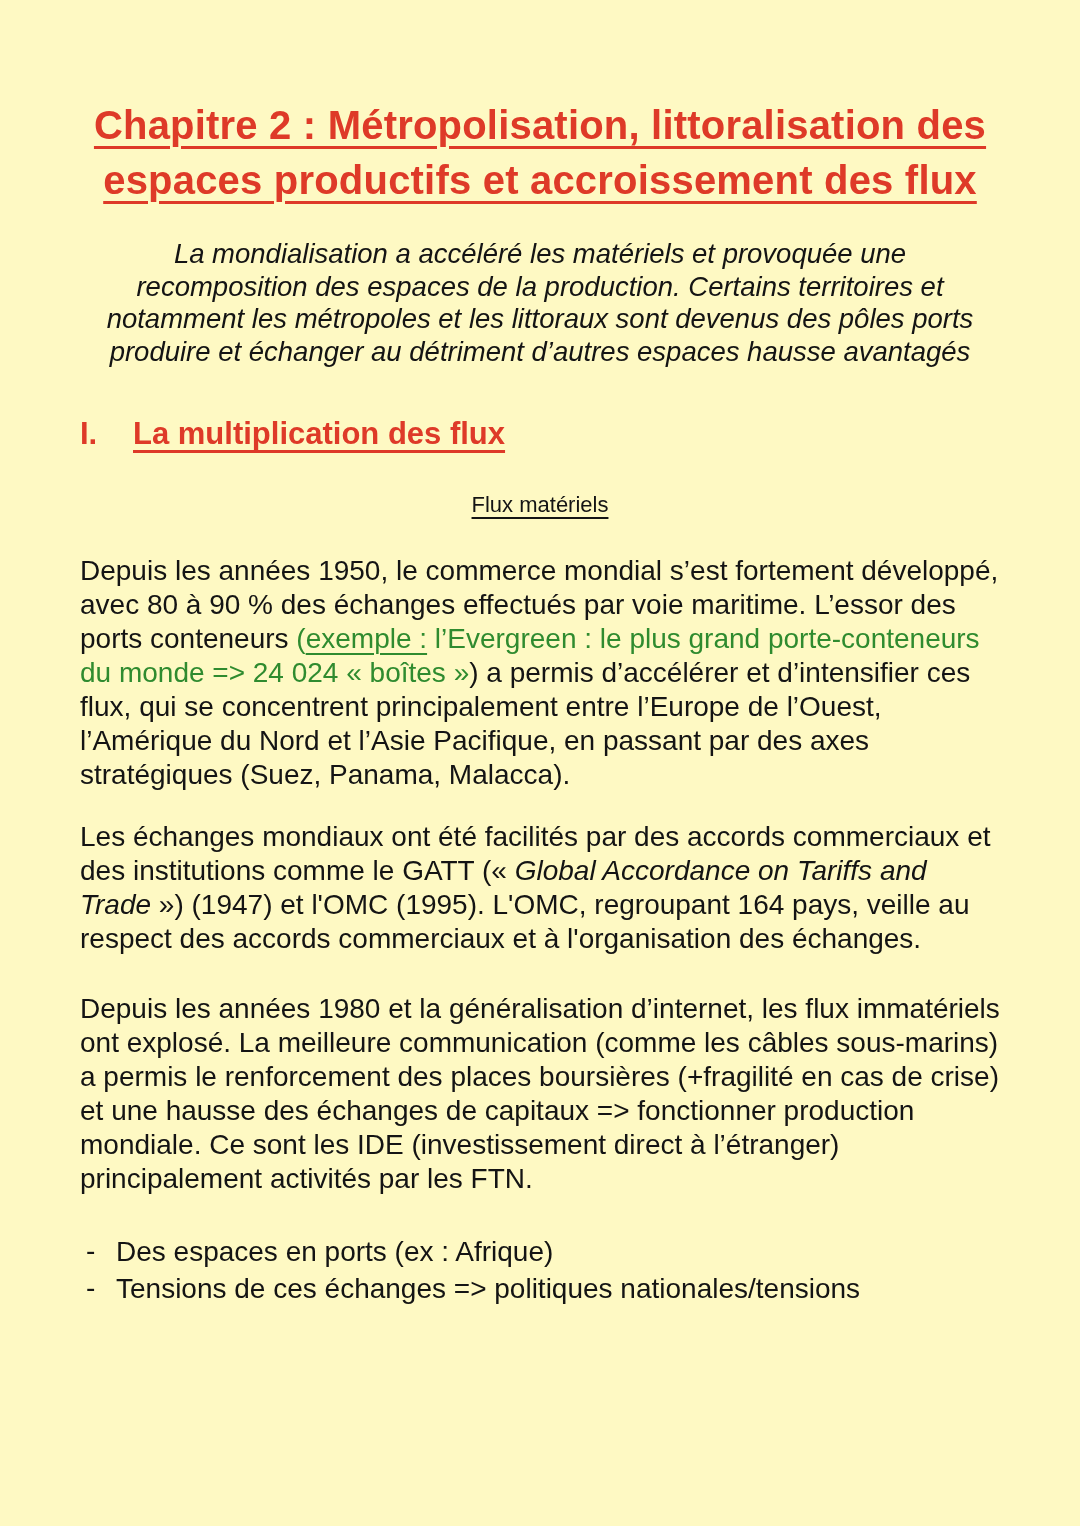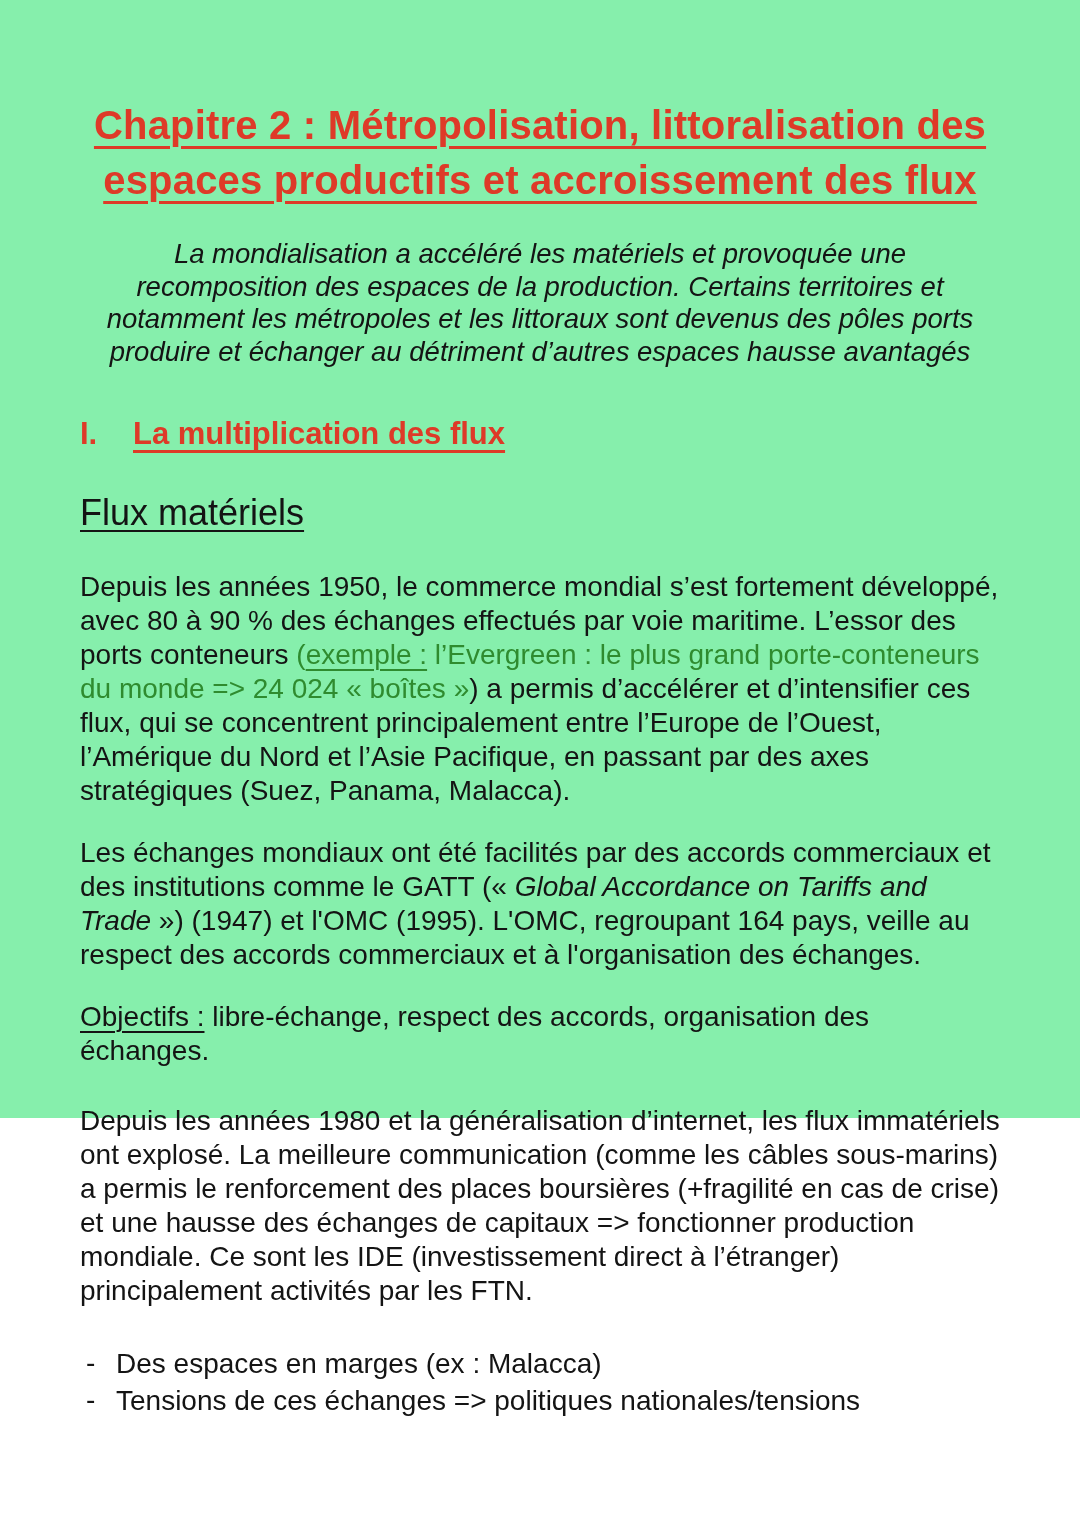--- a/index.html
+++ b/index.html
@@ -10,23 +10,23 @@
   body {
     width: 1080px;
     height: 1526px;
     overflow: hidden;
     font-family: "Liberation Sans", sans-serif;
     color: var(--text-black, #141414);
   }
   .page {
     box-sizing: border-box;
     width: 1080px;
-    height: 1118px;
+    height: 1526px;
     padding: 98px 80px 0 80px;
-    background: #86efac;
+    background: #fef9c3;
   }
   
   .chapter-title {
     margin: 0;
     text-align: center;
     color: var(--title-red, #de3a28);
     font-size: 40px;
     font-weight: bold;
     line-height: 1.38;
     letter-spacing: 0.2px;
@@ -59,21 +59,22 @@
     flex: 0 0 53px;
   }
   .section-heading .section-label {
     text-decoration: underline;
     text-decoration-thickness: 3px;
     text-underline-offset: 6px;
   }
   
   .subheading {
     margin: 40px 0 0 0;
-    font-size: 36px;
+    text-align: center;
+    font-size: 22px;
     font-weight: normal;
     text-decoration: underline;
     text-decoration-thickness: 2px;
     text-underline-offset: 5px;
   }
   
   .body-para {
     margin: 36px 0 0 0;
     font-size: 28px;
     line-height: 1.215;
@@ -134,23 +135,22 @@
     <span class="numeral">I.</span>
     <span class="section-label">La multiplication des flux</span>
   </div>
 
   <h2 class="subheading">Flux matériels</h2>
 
   <p class="body-para"><span class="seg-plain">Depuis les années 1950, le commerce mondial s’est fortement développé, avec 80 à 90 % des échanges effectués par voie maritime. L’essor des ports conteneurs </span><span class="seg-green">(</span><span class="seg-green-underline">exemple :</span><span class="seg-green"> l’Evergreen : le plus grand porte-conteneurs du monde =&gt; 24 024 « boîtes »</span><span class="seg-plain">) a permis d’accélérer et d’intensifier ces flux, qui se concentrent principalement entre l’Europe de l’Ouest, l’Amérique du Nord et l’Asie Pacifique, en passant par des axes stratégiques (Suez, Panama, Malacca).</span></p>
 
   <p class="body-para tight"><span class="seg-plain">Les échanges mondiaux ont été facilités par des accords commerciaux et des institutions comme le GATT (« </span><span class="seg-italic">Global Accordance on Tariffs and Trade</span><span class="seg-plain"> ») (1947) et l'OMC (1995). L'OMC, regroupant 164 pays, veille au respect des accords commerciaux et à l'organisation des échanges.</span></p>
 
-  <p class="body-para tight"><span class="seg-underline">Objectifs :</span><span class="seg-plain"> libre-échange, respect des accords, organisation des échanges.</span></p>
 
 
   <p class="body-para">Depuis les années 1980 et la généralisation d’internet, les flux immatériels ont explosé. La meilleure communication (comme les câbles sous-marins) a permis le renforcement des places boursières (+fragilité en cas de crise) et une hausse des échanges de capitaux =&gt; fonctionner production mondiale. Ce sont les IDE (investissement direct à l’étranger) principalement activités par les FTN.</p>
 
   <ul class="bullet-list">
-      <li>Des espaces en marges (ex : Malacca)</li>
+      <li>Des espaces en ports (ex : Afrique)</li>
       <li>Tensions de ces échanges =&gt; politiques nationales/tensions</li>
     </ul>
 
 </div>
 
 </body></html>

